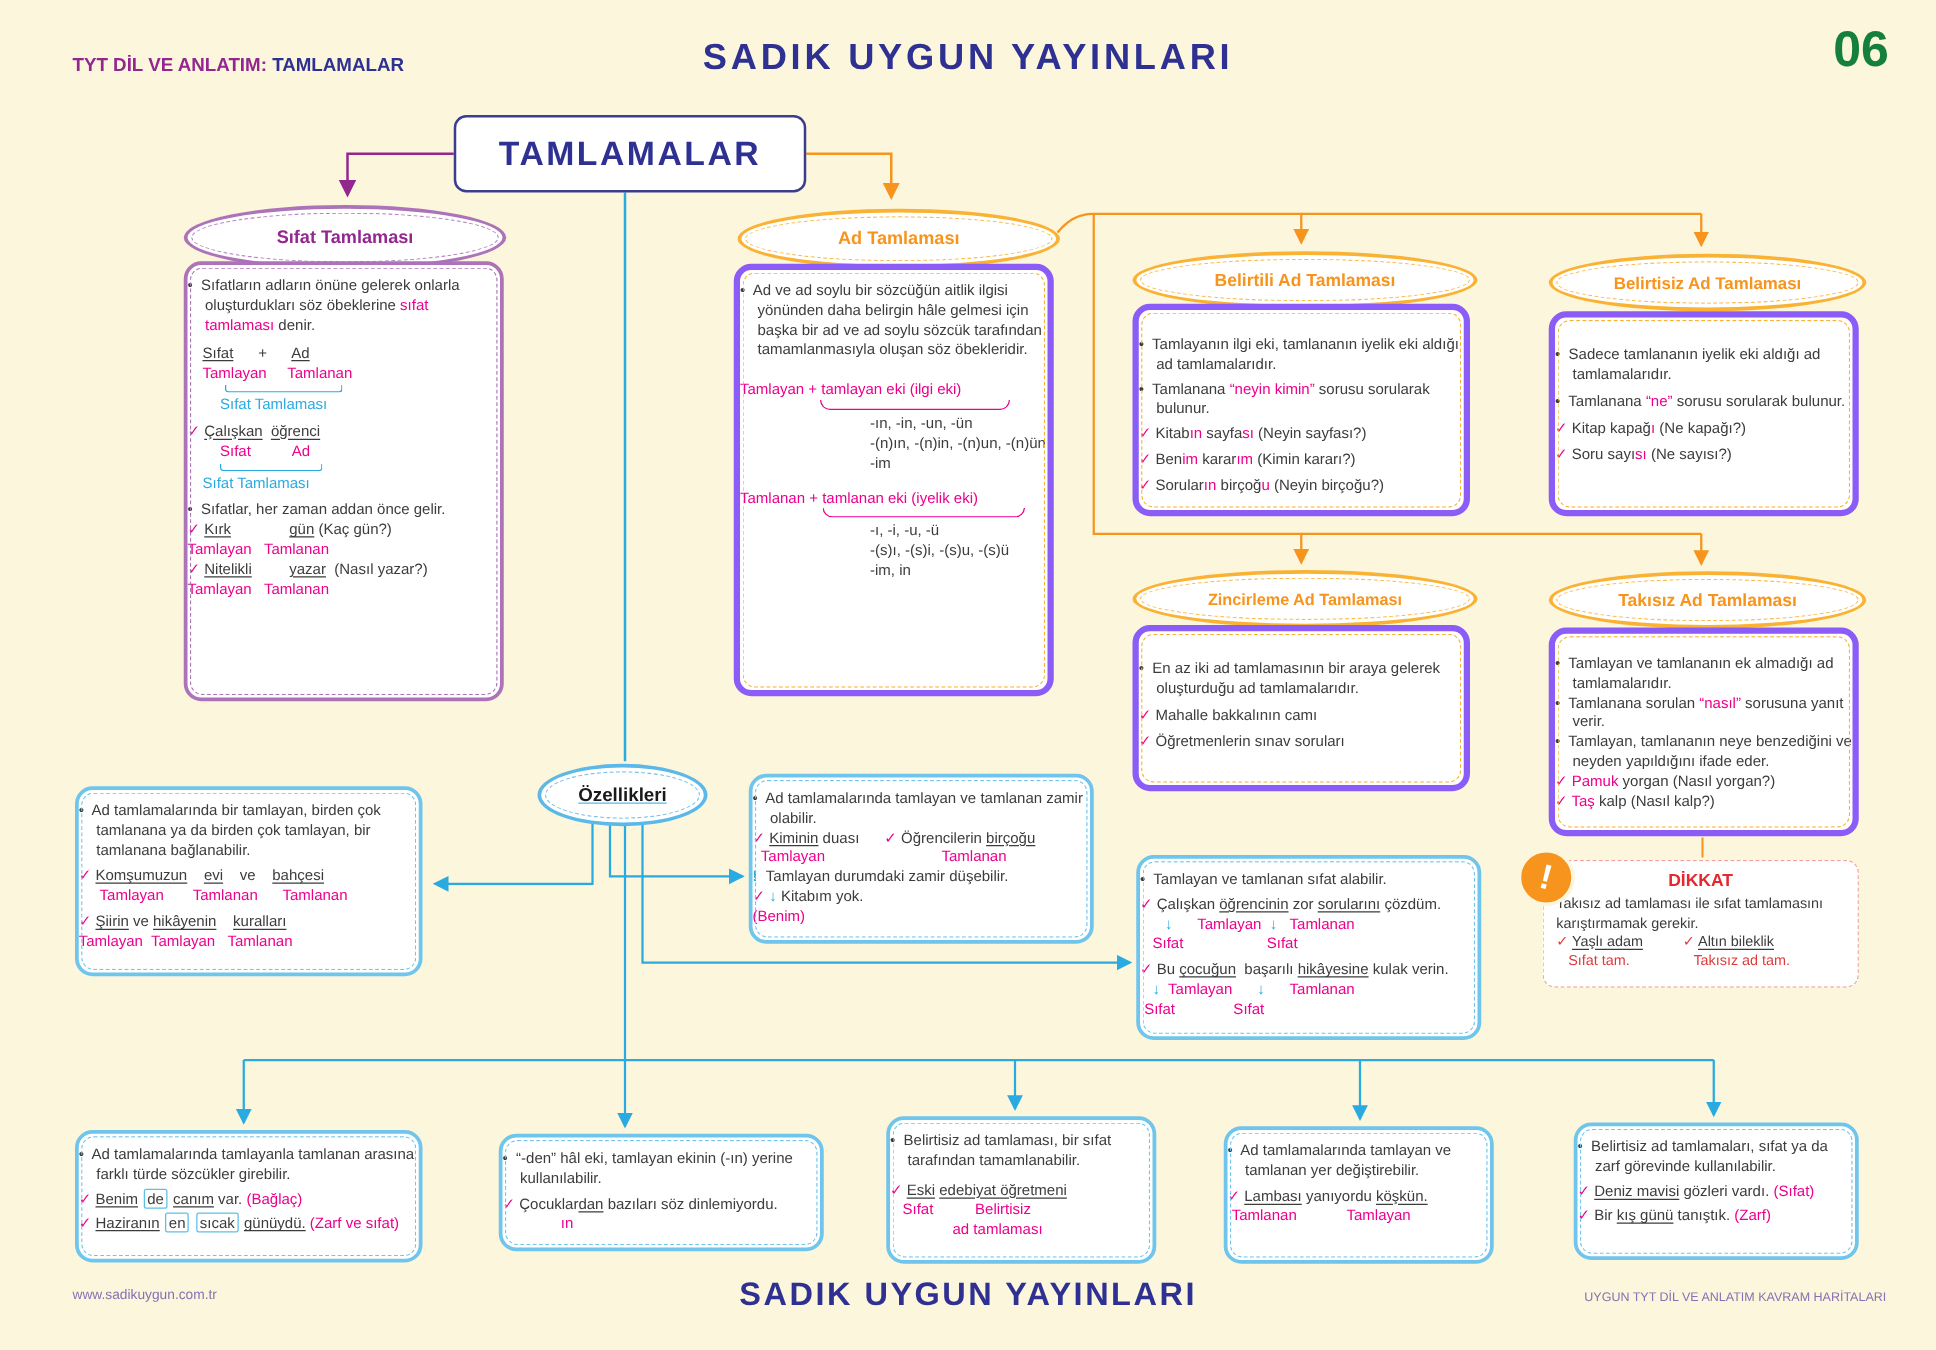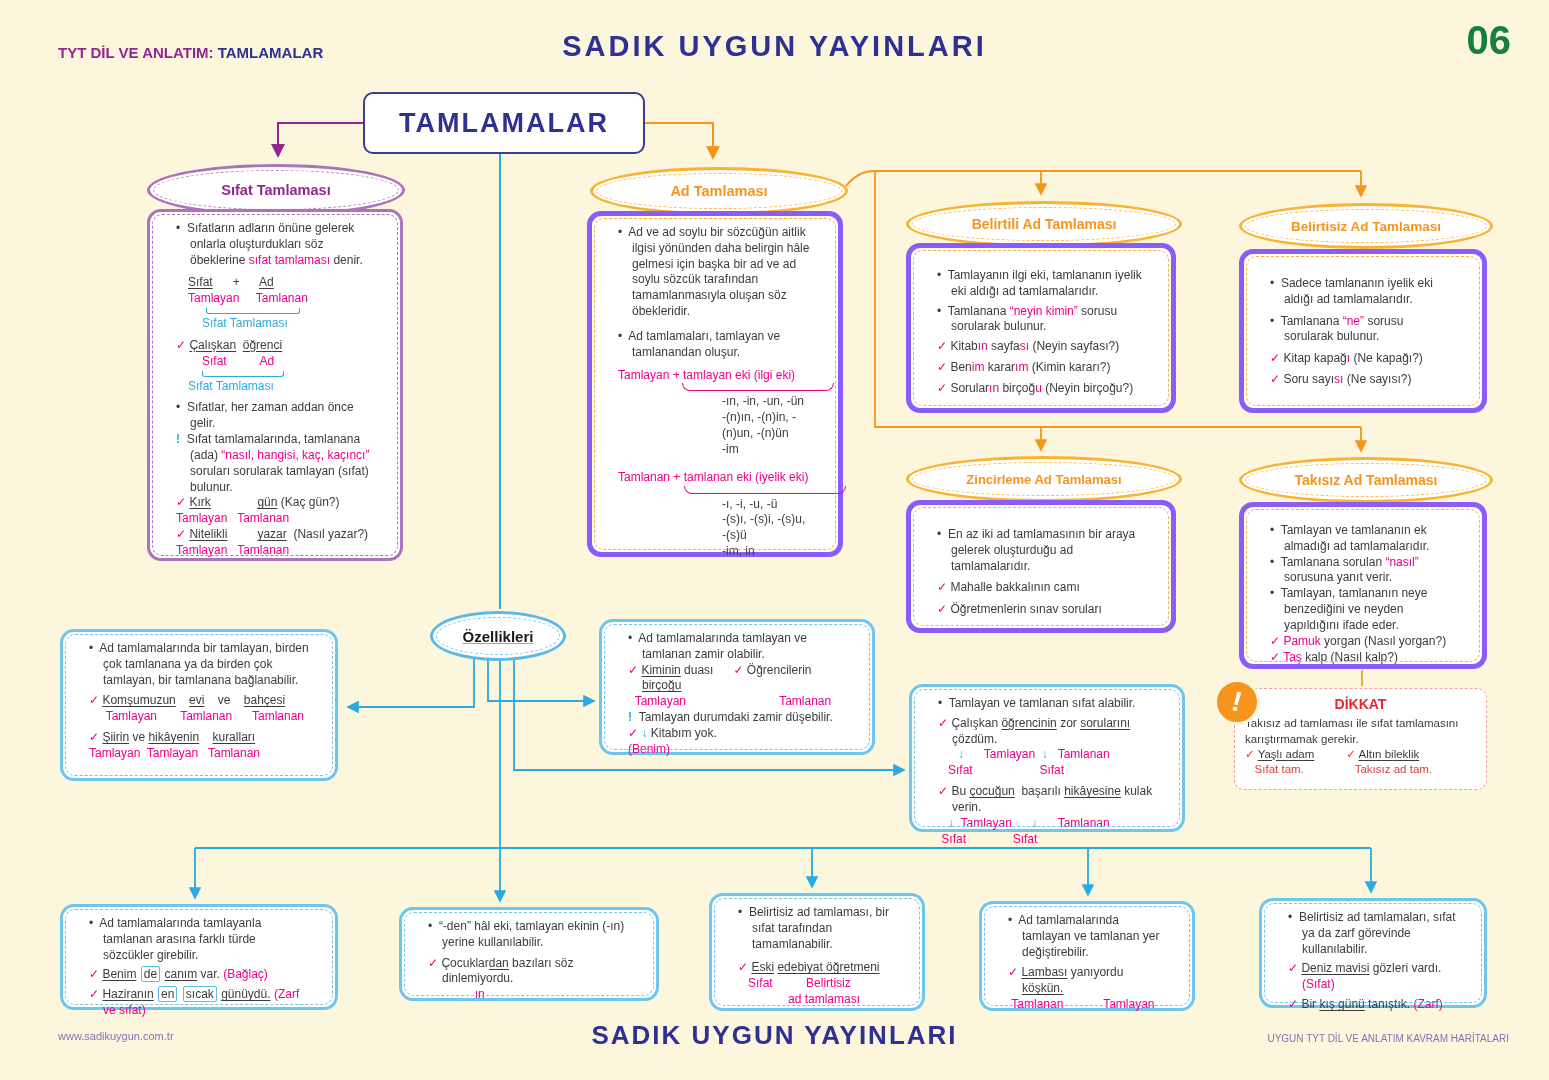--- a/index.html
+++ b/index.html
@@ -26,21 +26,21 @@
            font-size:27px;font-weight:bold;color:#2E3192;letter-spacing:2px;}
 
   
   .ellipse{position:absolute;z-index:1;background:#fff;border-radius:50%;
            display:flex;align-items:center;justify-content:center;}
   .ellipse::before{content:"";position:absolute;inset:3px;border-radius:50%;
                    border:1.5px dashed currentColor;opacity:.85;}
   .etitle{font-weight:bold;font-size:14.5px;position:relative;}
 
   
-  .panel{background:#fff;border-radius:14px;padding:9px 26px;font-size:12px;line-height:1.32;
+  .panel{background:#fff;border-radius:14px;padding:9px 0;font-size:12px;line-height:1.32;
          color:#3C3C3C;}
   .panel::after{content:"";position:absolute;inset:2px;border-radius:10px;pointer-events:none;
                 border:1px dashed inherit;}
   .p-purple{border:3.5px solid #AC73B8;} .p-purple::after{border:1px dashed #AC73B8;}
   .p-orange{border:5px solid #8b5cf6;}  .p-orange::after{border:1px dashed #F9B233;}
   .p-blue{border:3px solid #6FC5EC;}    .p-blue::after{border:1px dashed #6FC5EC;}
   .p-dikkat{border:1.5px dashed #F2A09B;border-radius:10px;} .p-dikkat::after{border:none;}
   .e-purple{border:3.5px solid #AC73B8;color:#AC73B8;}
   .e-orange{border:3px solid #F9B233;color:#F9B233;}
   .e-blue{border:3px solid #5BB8E8;color:#5BB8E8;text-decoration:underline;}
@@ -141,33 +141,31 @@
         <div class="tl ind1"><span class="c-p">Tamlayan</span><span>     </span><span class="c-p">Tamlanan</span></div>
         <div class="bk" style="width: 92px; margin-left: 30px;"></div>
         <div class="tl ind2"><span class="c-c">Sıfat Tamlaması</span></div>
         <div style="height: 6px;"></div>
         <div class="tl hang"><span class="c-p">✓ </span><span class="ul">Çalışkan</span><span>  </span><span class="ul">öğrenci</span></div>
         <div class="tl ind2"><span class="c-p">Sıfat</span><span>          </span><span class="c-p">Ad</span></div>
         <div class="bk" style="width: 80px; margin-left: 26px;"></div>
         <div class="tl ind1"><span class="c-c">Sıfat Tamlaması</span></div>
         <div style="height: 6px;"></div>
         <div class="tl hang"><span>•  </span><span>Sıfatlar, her zaman addan önce gelir.</span></div>
-        <div class="tl hang"><span class="c-c bd">!  </span><span>Sıfat tamlamalarında, tamlanana (ada) </span><span class="c-p">“nasıl, hangisi, kaç, kaçıncı”</span><span> soruları sorularak tamlayan (sıfat) bulunur.</span></div>
         <div class="tl hang"><span class="c-p">✓ </span><span class="ul">Kırk</span><span>              </span><span class="ul">gün</span><span> (Kaç gün?)</span></div>
         <div class="tl "><span class="c-p">Tamlayan   Tamlanan</span></div>
         <div class="tl hang"><span class="c-p">✓ </span><span class="ul">Nitelikli</span><span>         </span><span class="ul">yazar</span><span>  (Nasıl yazar?)</span></div>
         <div class="tl "><span class="c-p">Tamlayan   Tamlanan</span></div>
       </div>
     </div>
 
   <div class="panel p-orange" style="left:587px;top:211px;width:256px;height:346px">
     <div>
         <div class="tl hang"><span>•  </span><span>Ad ve ad soylu bir sözcüğün aitlik ilgisi yönünden daha belirgin hâle gelmesi için başka bir ad ve ad soylu sözcük tarafından tamamlanmasıyla oluşan söz öbekleridir.</span></div>
         <div style="height: 9px;"></div>
-        <div class="tl hang"><span>•  </span><span>Ad tamlamaları, tamlayan ve tamlanandan oluşur.</span></div>
         <div style="height: 7px;"></div>
         <div class="tl "><span class="c-p">Tamlayan + tamlayan eki (ilgi eki)</span></div>
         <div class="br" style="width: 150px; margin-left: 64px;"></div>
         <div class="tl ind5"><span>-ın, -in, -un, -ün</span></div>
         <div class="tl ind5"><span>-(n)ın, -(n)in, -(n)un, -(n)ün</span></div>
         <div class="tl ind5"><span>-im</span></div>
         <div style="height: 12px;"></div>
         <div class="tl "><span class="c-p">Tamlanan + tamlanan eki (iyelik eki)</span></div>
         <div class="br" style="width: 160px; margin-left: 66px;"></div>
         <div class="tl ind5"><span>-ı, -i, -u, -ü</span></div>

